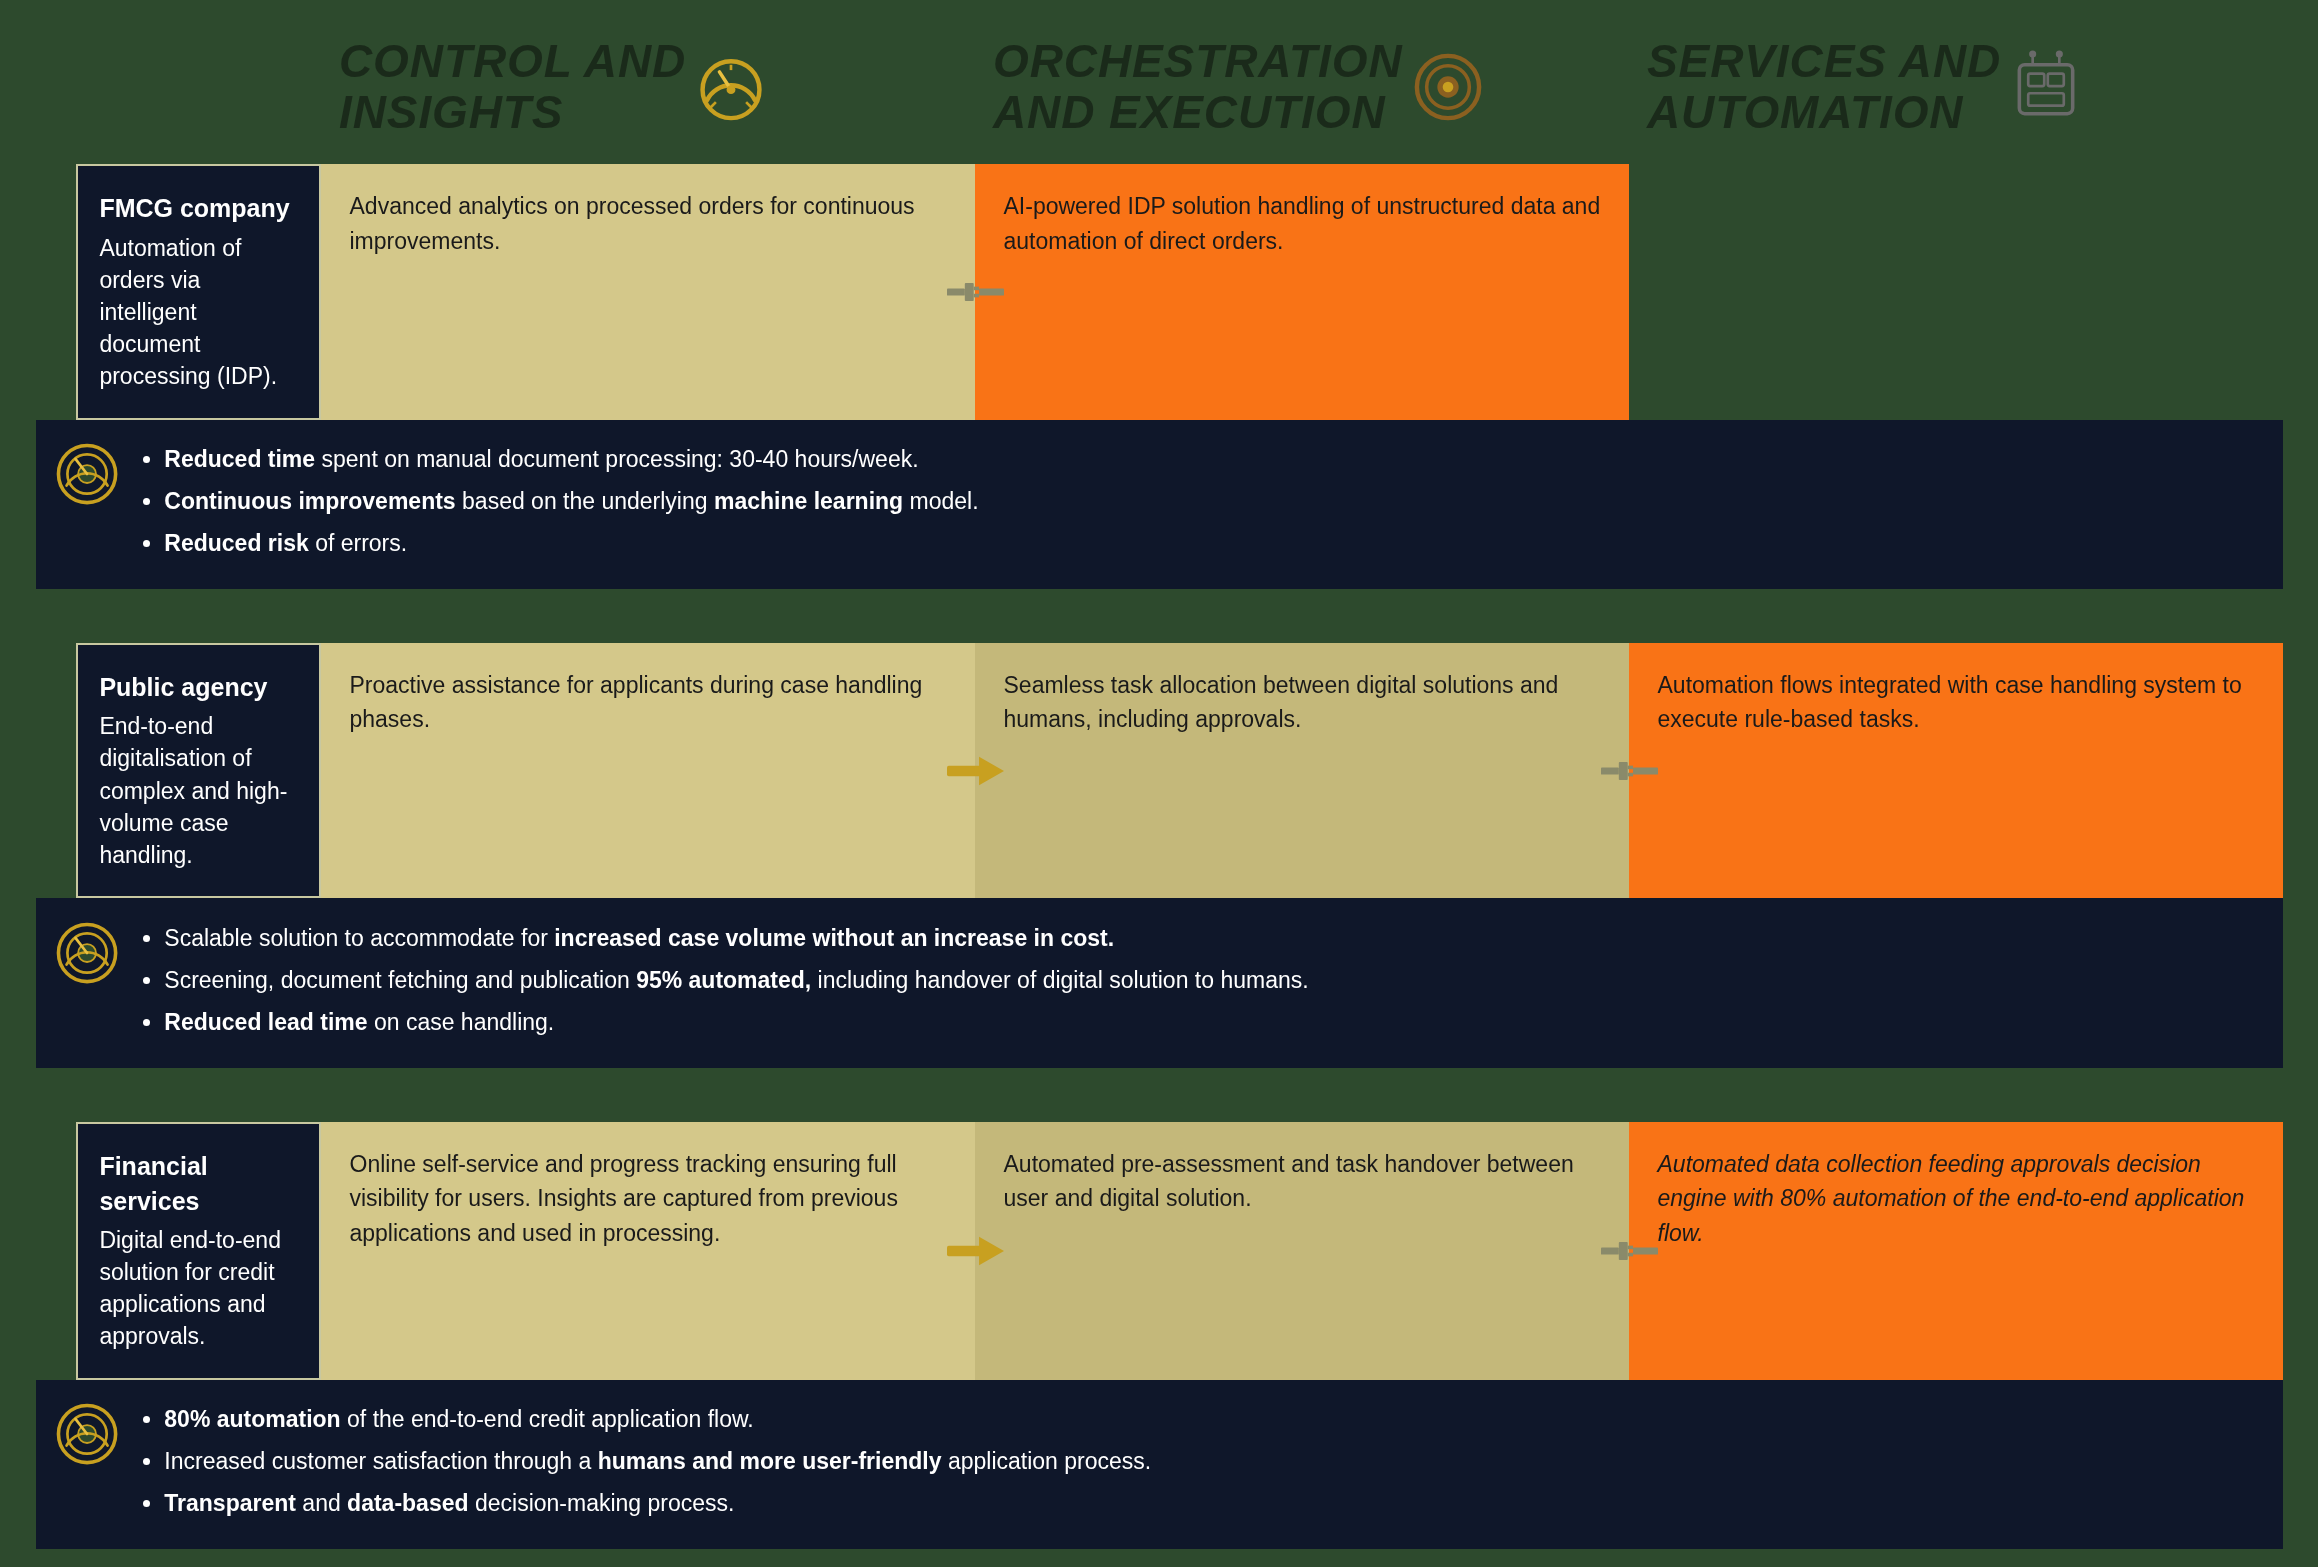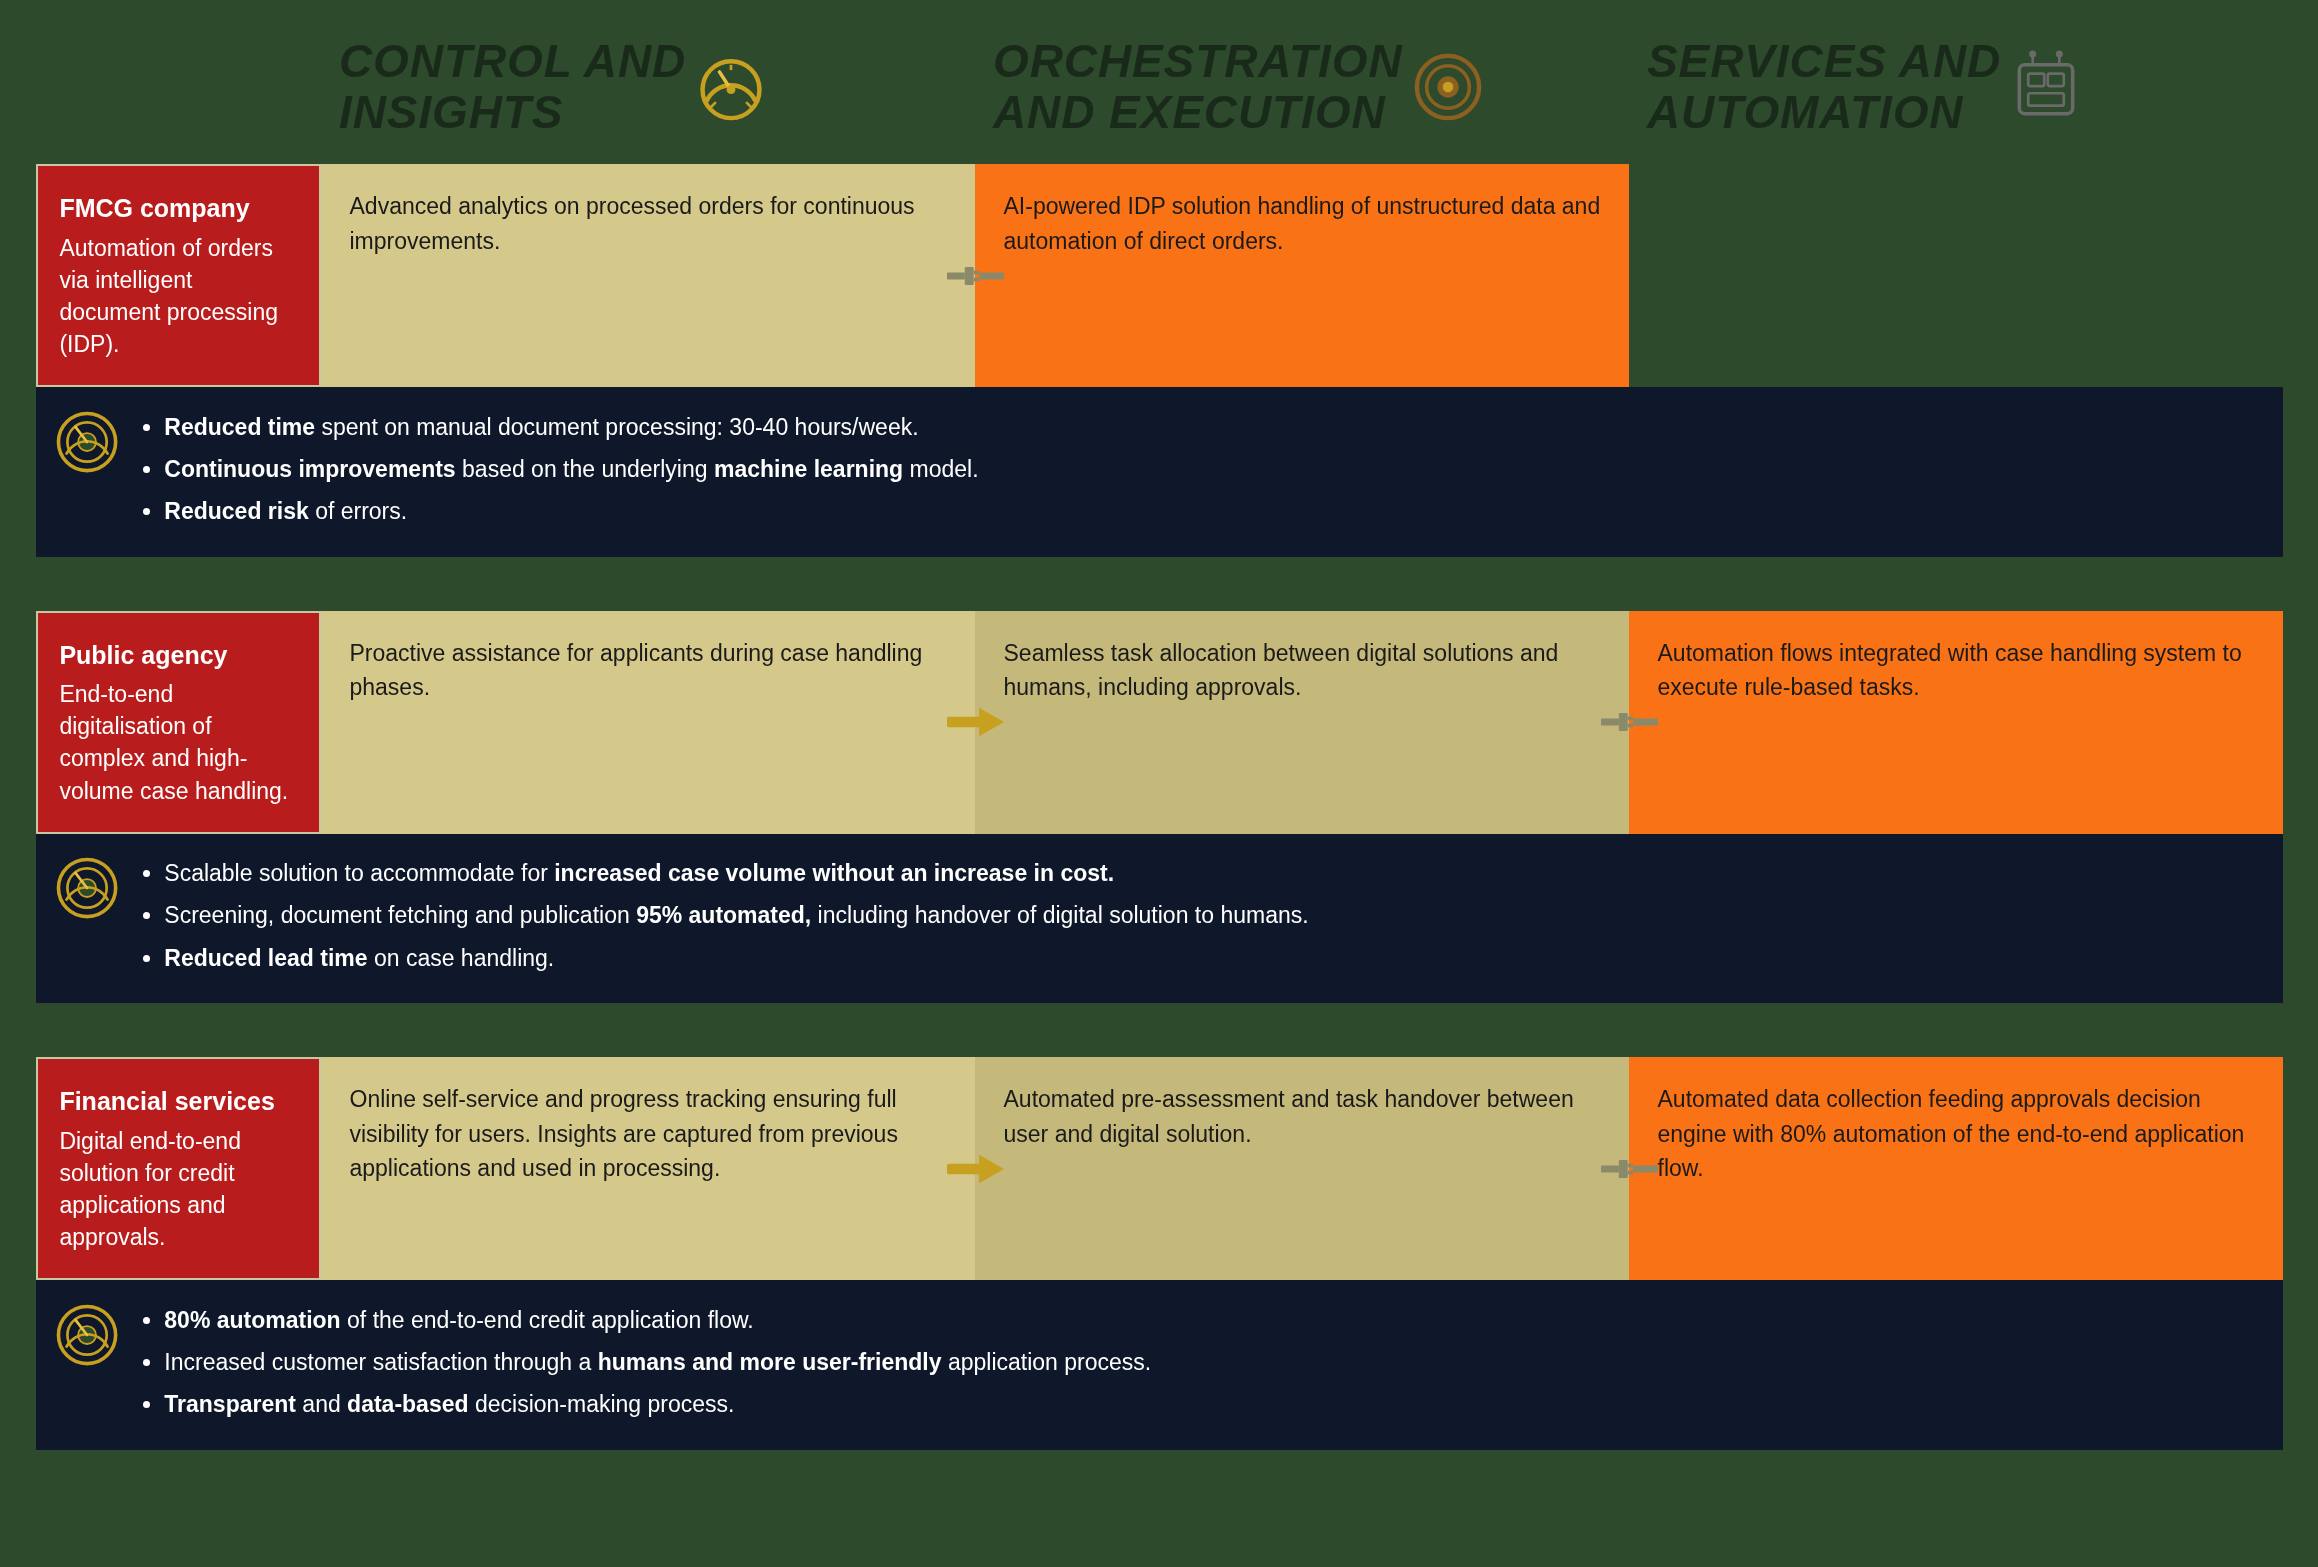--- a/index.html
+++ b/index.html
@@ -49,26 +49,27 @@
     
     .content-row {
       display: grid;
       grid-template-columns: 285px 1fr 1fr 1fr;
       gap: 0;
       margin-bottom: 0;
       align-items: stretch;
     }
 
     .project-cell {
-      background-color: #b91c1c;
+      background-color: #0f172a;
       border: 2.7px solid #c8c8a0;
       padding: 25px 21.4px;
       color: #ffffff;
       font-size: 23px;
       line-height: 1.4;
+      margin-left: 40px;
     }
 
     .project-cell .project-title {
       font-weight: 900;
       font-size: 25px;
       margin-bottom: 5.4px;
     }
 
     .control-cell {
       background-color: #d4c88a;
@@ -274,21 +275,21 @@
         <div class="project-title">Financial services</div>
     <div>Digital end-to-end solution for credit applications and approvals.</div>
       </div>
       <div class="control-cell">Online self-service and progress tracking ensuring full visibility for users. Insights are captured from previous applications and used in processing.</div>
       <div class="orchestration-cell" style="position: relative;"><div class="arrow-connector">
           <svg viewBox="0 0 64 40" xmlns="http://www.w3.org/2000/svg">
     <rect x="0" y="14" width="38" height="12" fill="#c8a020" rx="2"></rect>
     <polygon points="36,4 64,20 36,36" fill="#c8a020"></polygon>
   </svg>
         </div>Automated pre-assessment and task handover between user and digital solution.</div>
-      <div class="services-cell" style="position: relative;"><div class="arrow-connector">
+      <div class="services-cell" style="position: relative; font-style: italic;"><div class="arrow-connector">
           <svg viewBox="0 0 64 40" xmlns="http://www.w3.org/2000/svg" width="57" height="36">
     <rect x="0" y="16" width="20" height="8" fill="#8a8a6a" rx="1"></rect>
     <rect x="20" y="10" width="10" height="20" fill="#8a8a6a" rx="1"></rect>
     <rect x="30" y="14" width="6" height="4" fill="#8a8a6a"></rect>
     <rect x="30" y="22" width="6" height="4" fill="#8a8a6a"></rect>
     <rect x="36" y="16" width="28" height="8" fill="#8a8a6a" rx="1"></rect>
   </svg>
         </div>Automated data collection feeding approvals decision engine with 80% automation of the end-to-end application flow.</div>
     </div>
     <div class="results-row">

